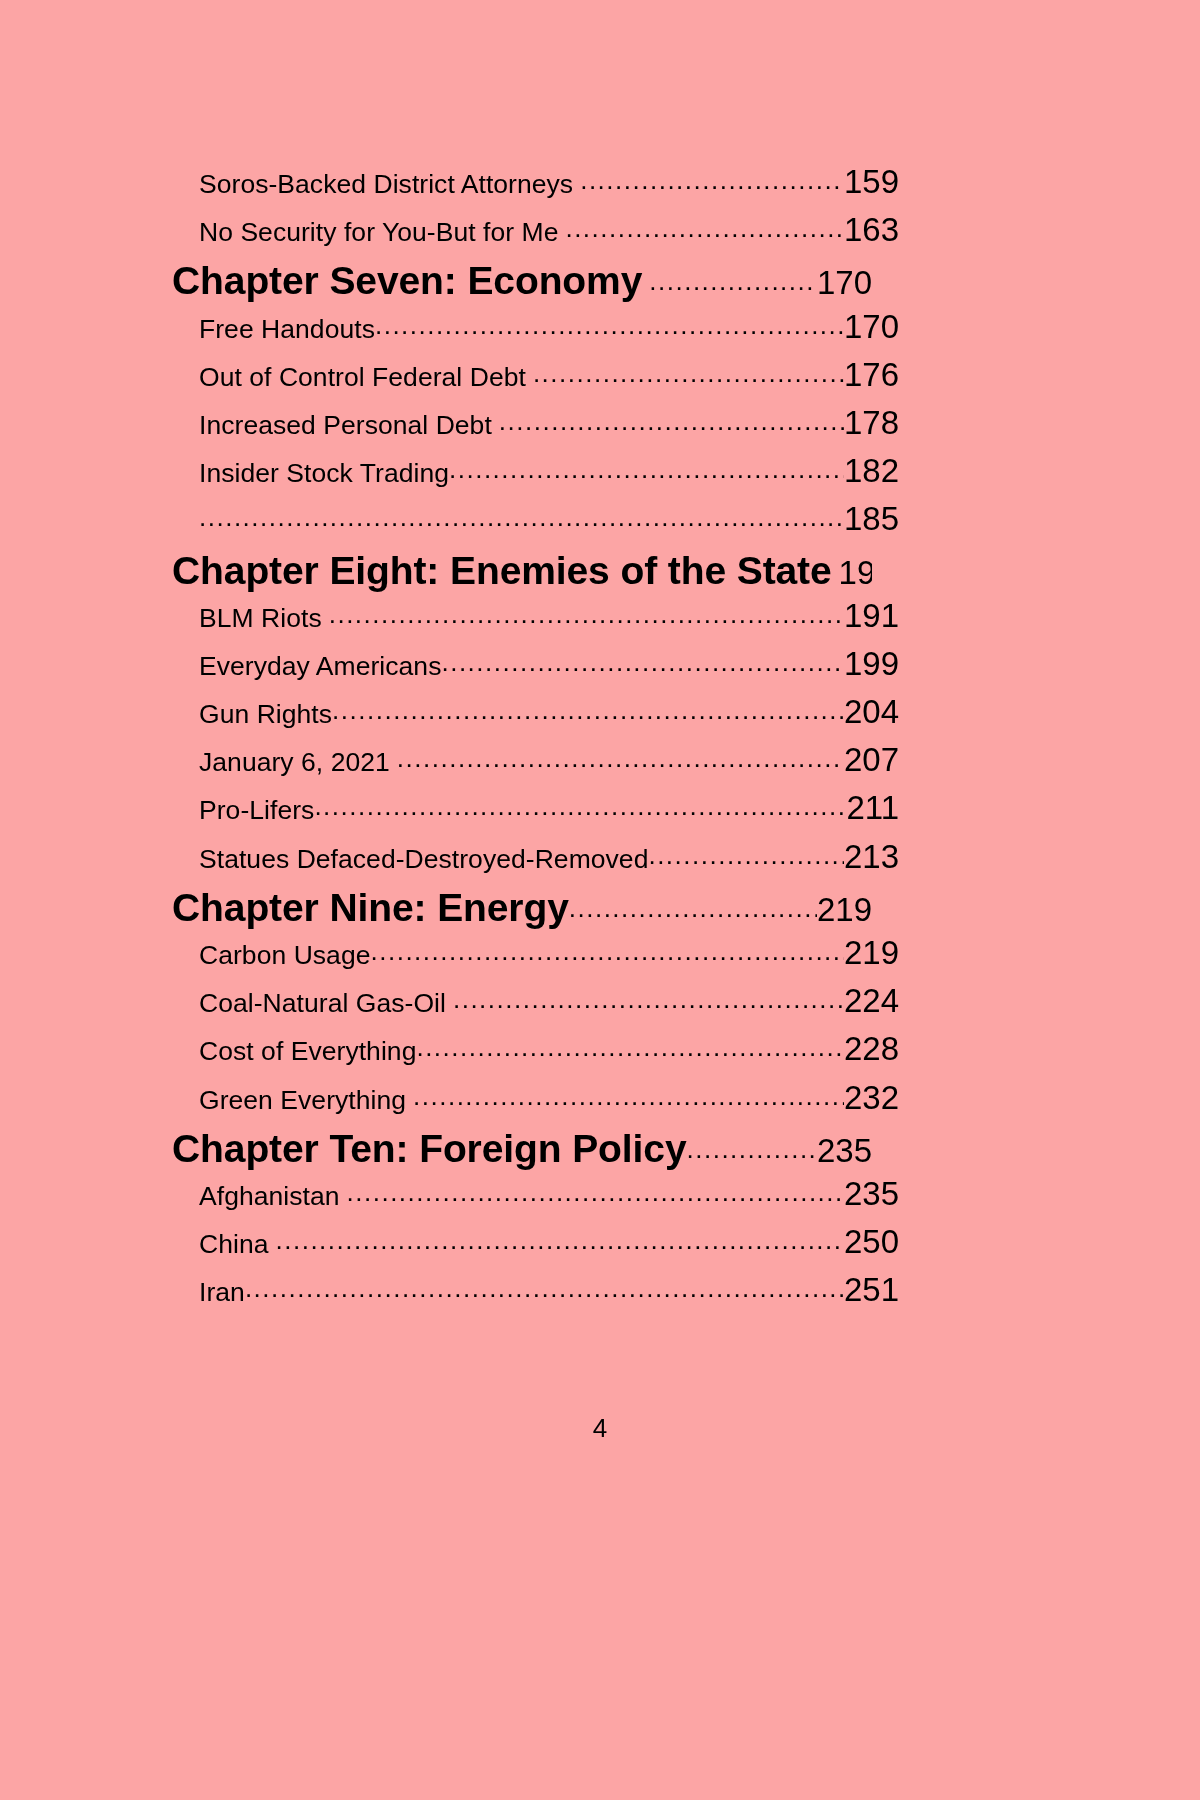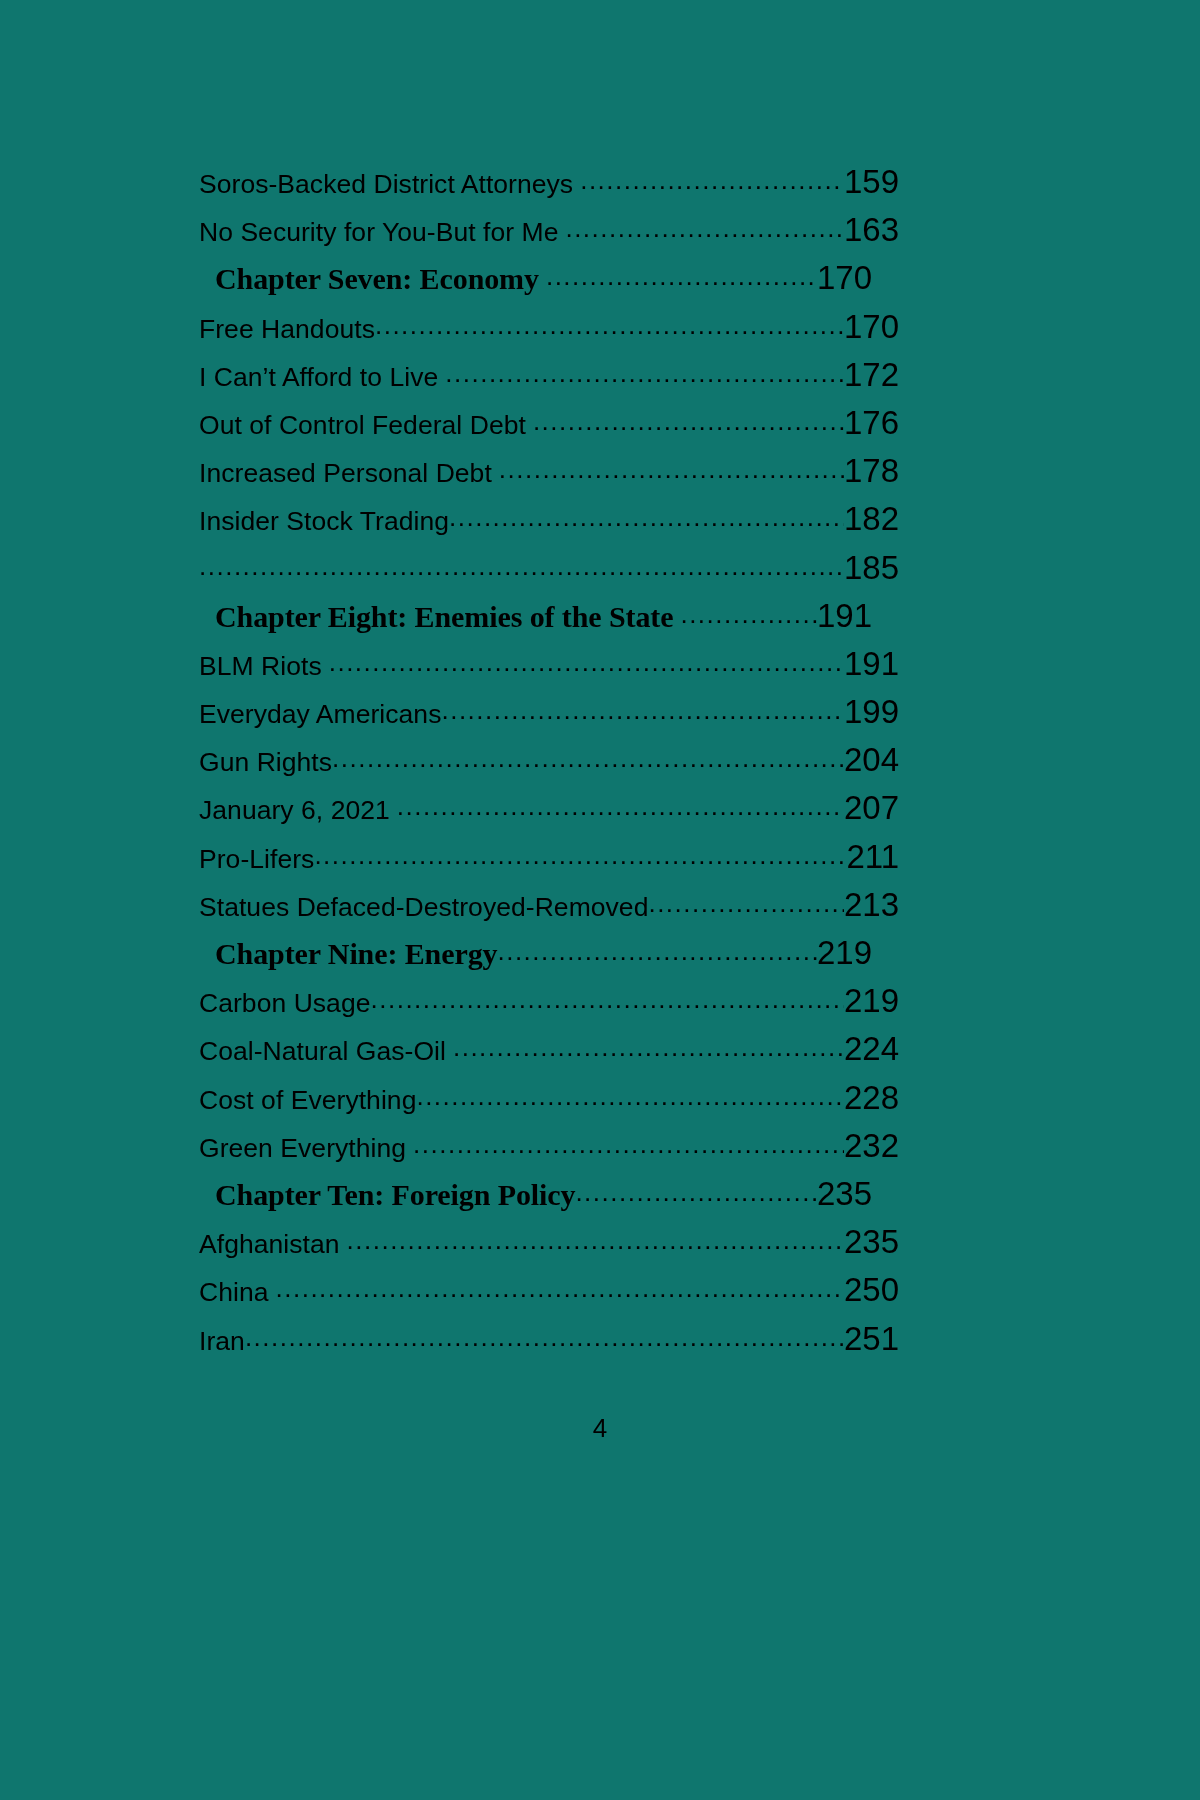--- a/index.html
+++ b/index.html
@@ -5,21 +5,21 @@
   html, body {
     margin: 0;
     padding: 0;
     background: #ffffff;
   }
 
   .page {
     position: relative;
     width: 1200px;
     height: 1800px;
-    background: #0f766e;
+    background: #fca5a5;
     margin: 0 auto;
     overflow: hidden;
     box-sizing: border-box;
   }
 
   .toc {
     position: absolute;
     left: 172px;
     top: 163px;
     width: 700px;
@@ -82,25 +82,24 @@
     letter-spacing: 0.05px;
   }
 
   .toc-line.sub .toc-leader::before {
     font-size: 26px;
     letter-spacing: 1.5px;
   }
 
   
   .toc-line.chapter .toc-title {
-    font-family: Liberation Serif, serif;
-    font-size: 30px;
+    font-family: Liberation Sans, sans-serif;
+    font-size: 39px;
     font-weight: 700;
     letter-spacing: -0.1px;
-    margin-left: 43px;
   }
 
   .toc-line.chapter .toc-leader::before {
     font-size: 26px;
     letter-spacing: 1.5px;
   }
 
   
   .toc-title.gap-after { padding-right: 7px; }
   .toc-title.gap-none  { padding-right: 0px; }
@@ -136,25 +135,20 @@
         <span class="toc-title gap-after">Chapter Seven: Economy</span>
         <span class="toc-leader"></span>
         <span class="toc-page">170</span>
       </div>
       <div class="toc-line sub">
         <span class="toc-title gap-none">Free Handouts</span>
         <span class="toc-leader"></span>
         <span class="toc-page">170</span>
       </div>
       <div class="toc-line sub">
-        <span class="toc-title gap-after">I Can’t Afford to Live</span>
-        <span class="toc-leader"></span>
-        <span class="toc-page">172</span>
-      </div>
-      <div class="toc-line sub">
         <span class="toc-title gap-after">Out of Control Federal Debt</span>
         <span class="toc-leader"></span>
         <span class="toc-page">176</span>
       </div>
       <div class="toc-line sub">
         <span class="toc-title gap-after">Increased Personal Debt</span>
         <span class="toc-leader"></span>
         <span class="toc-page">178</span>
       </div>
       <div class="toc-line sub">

